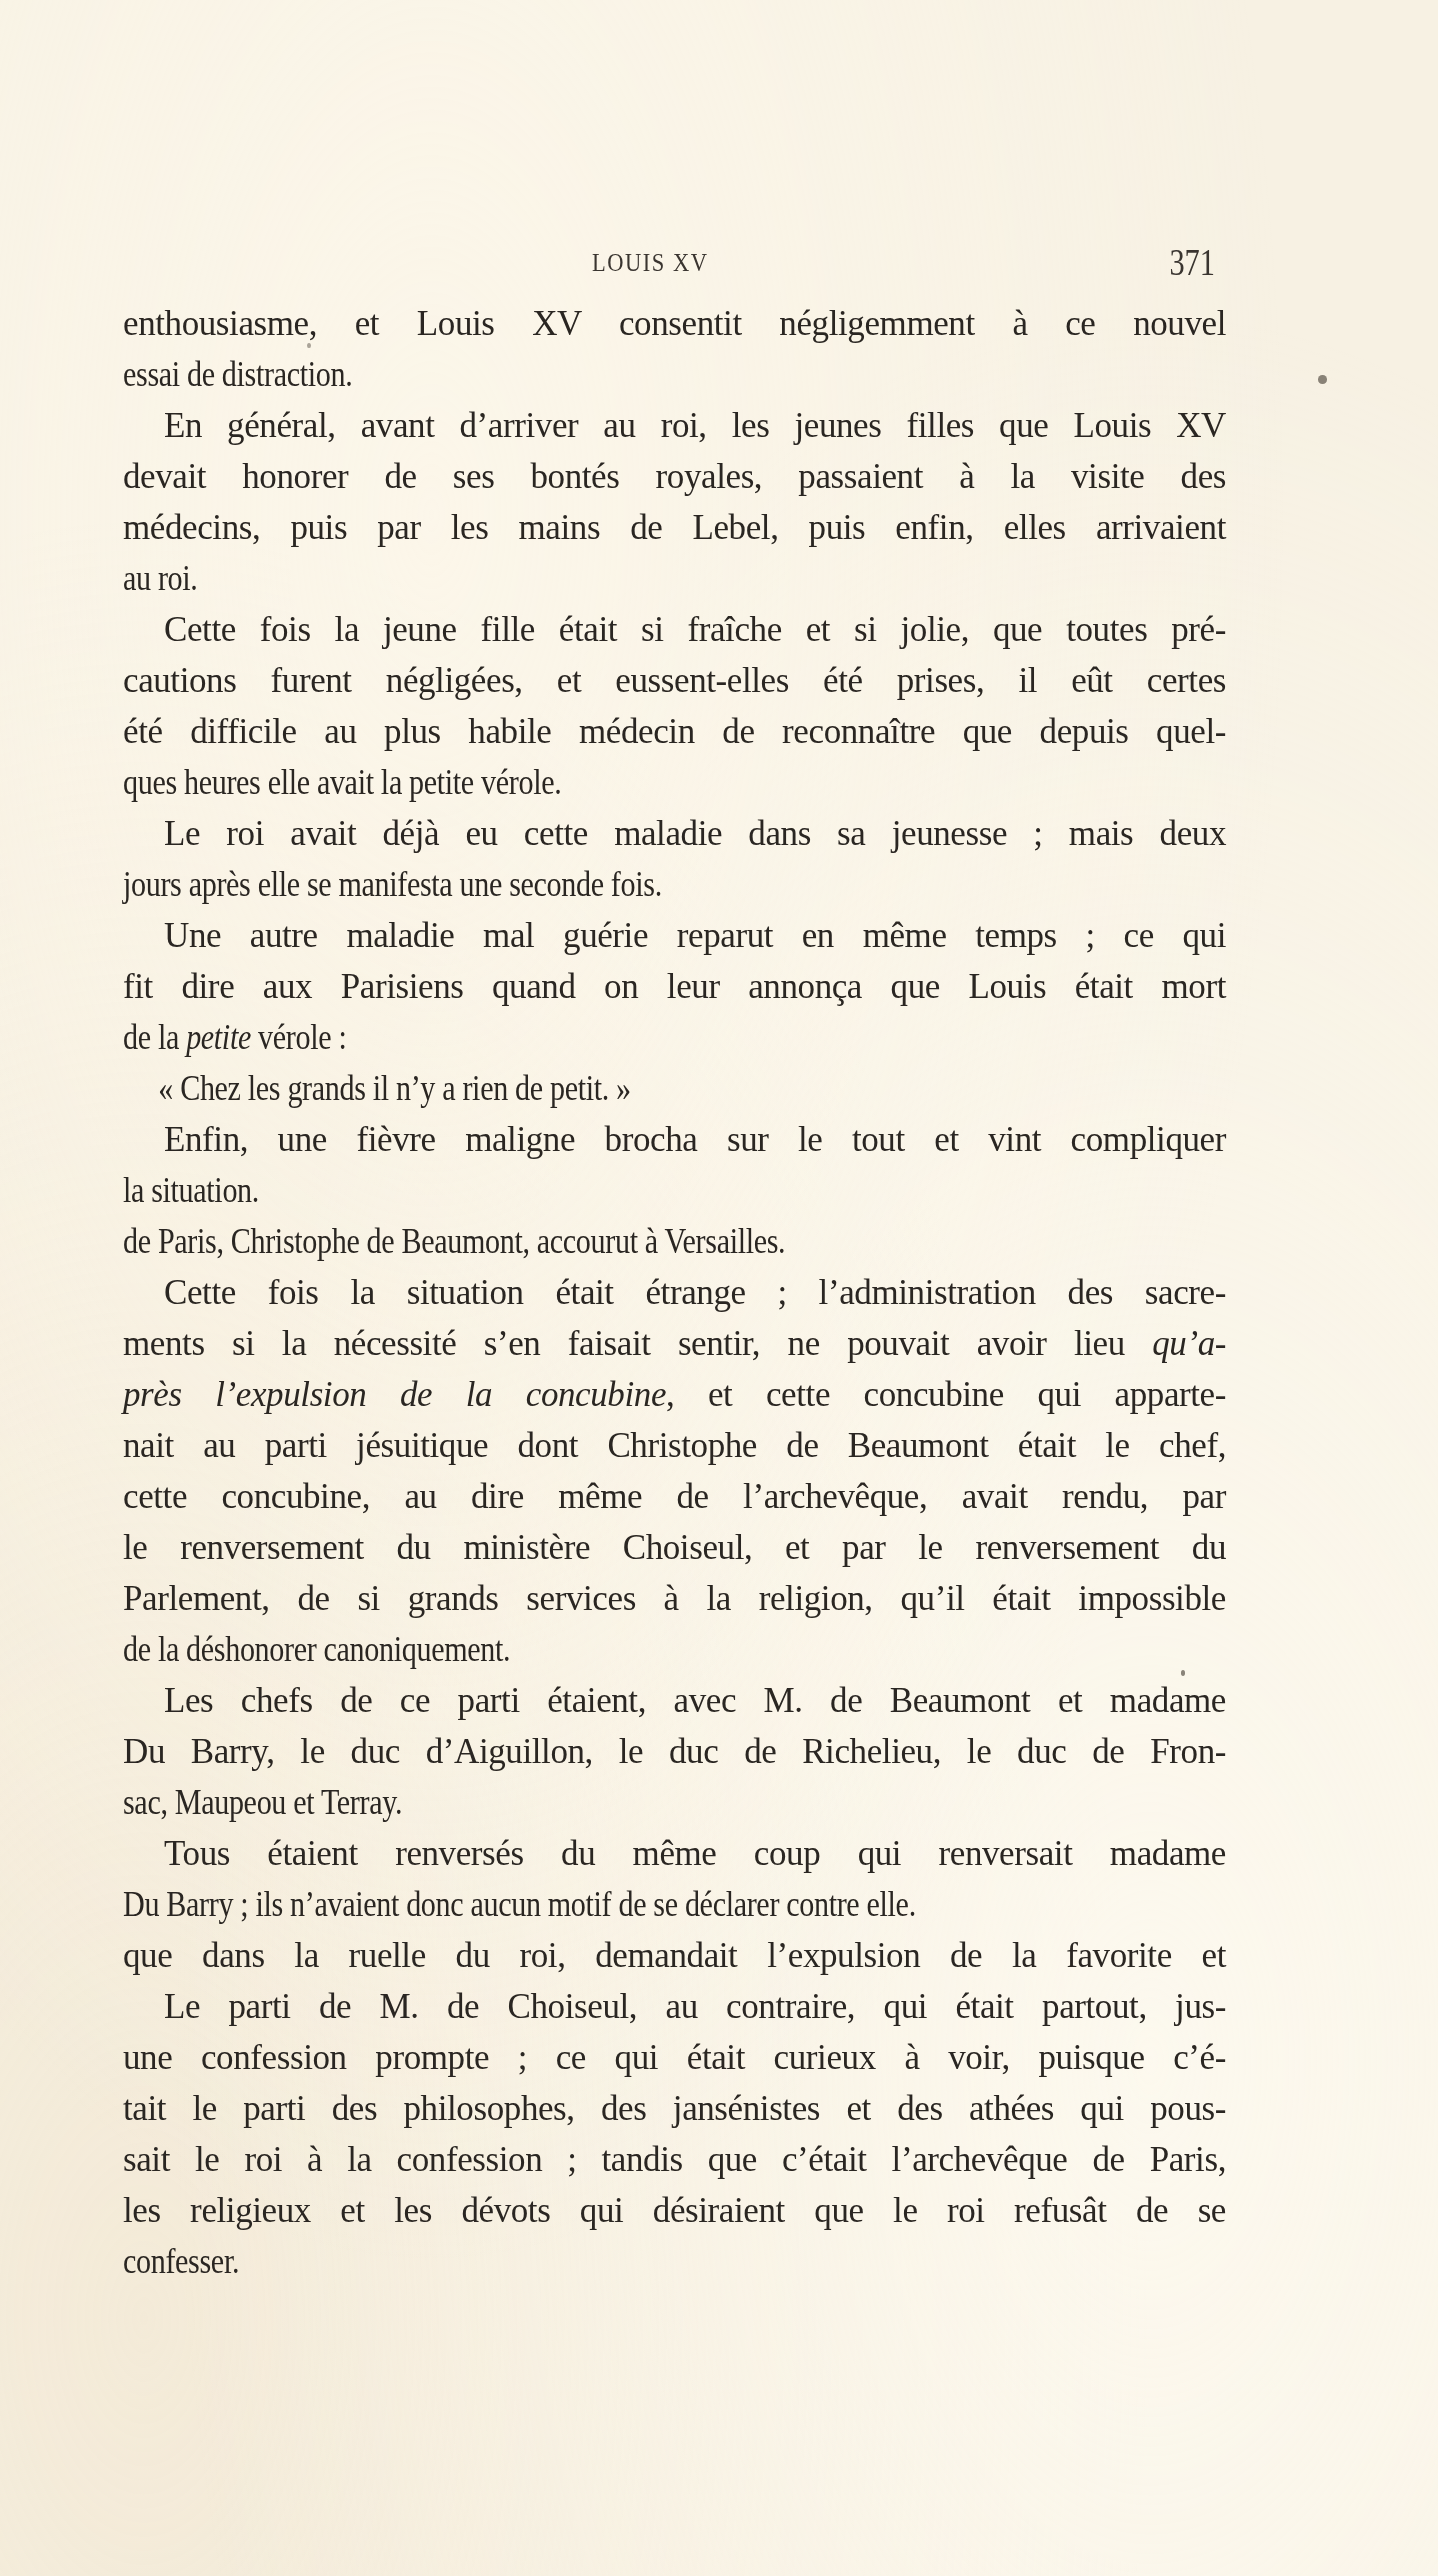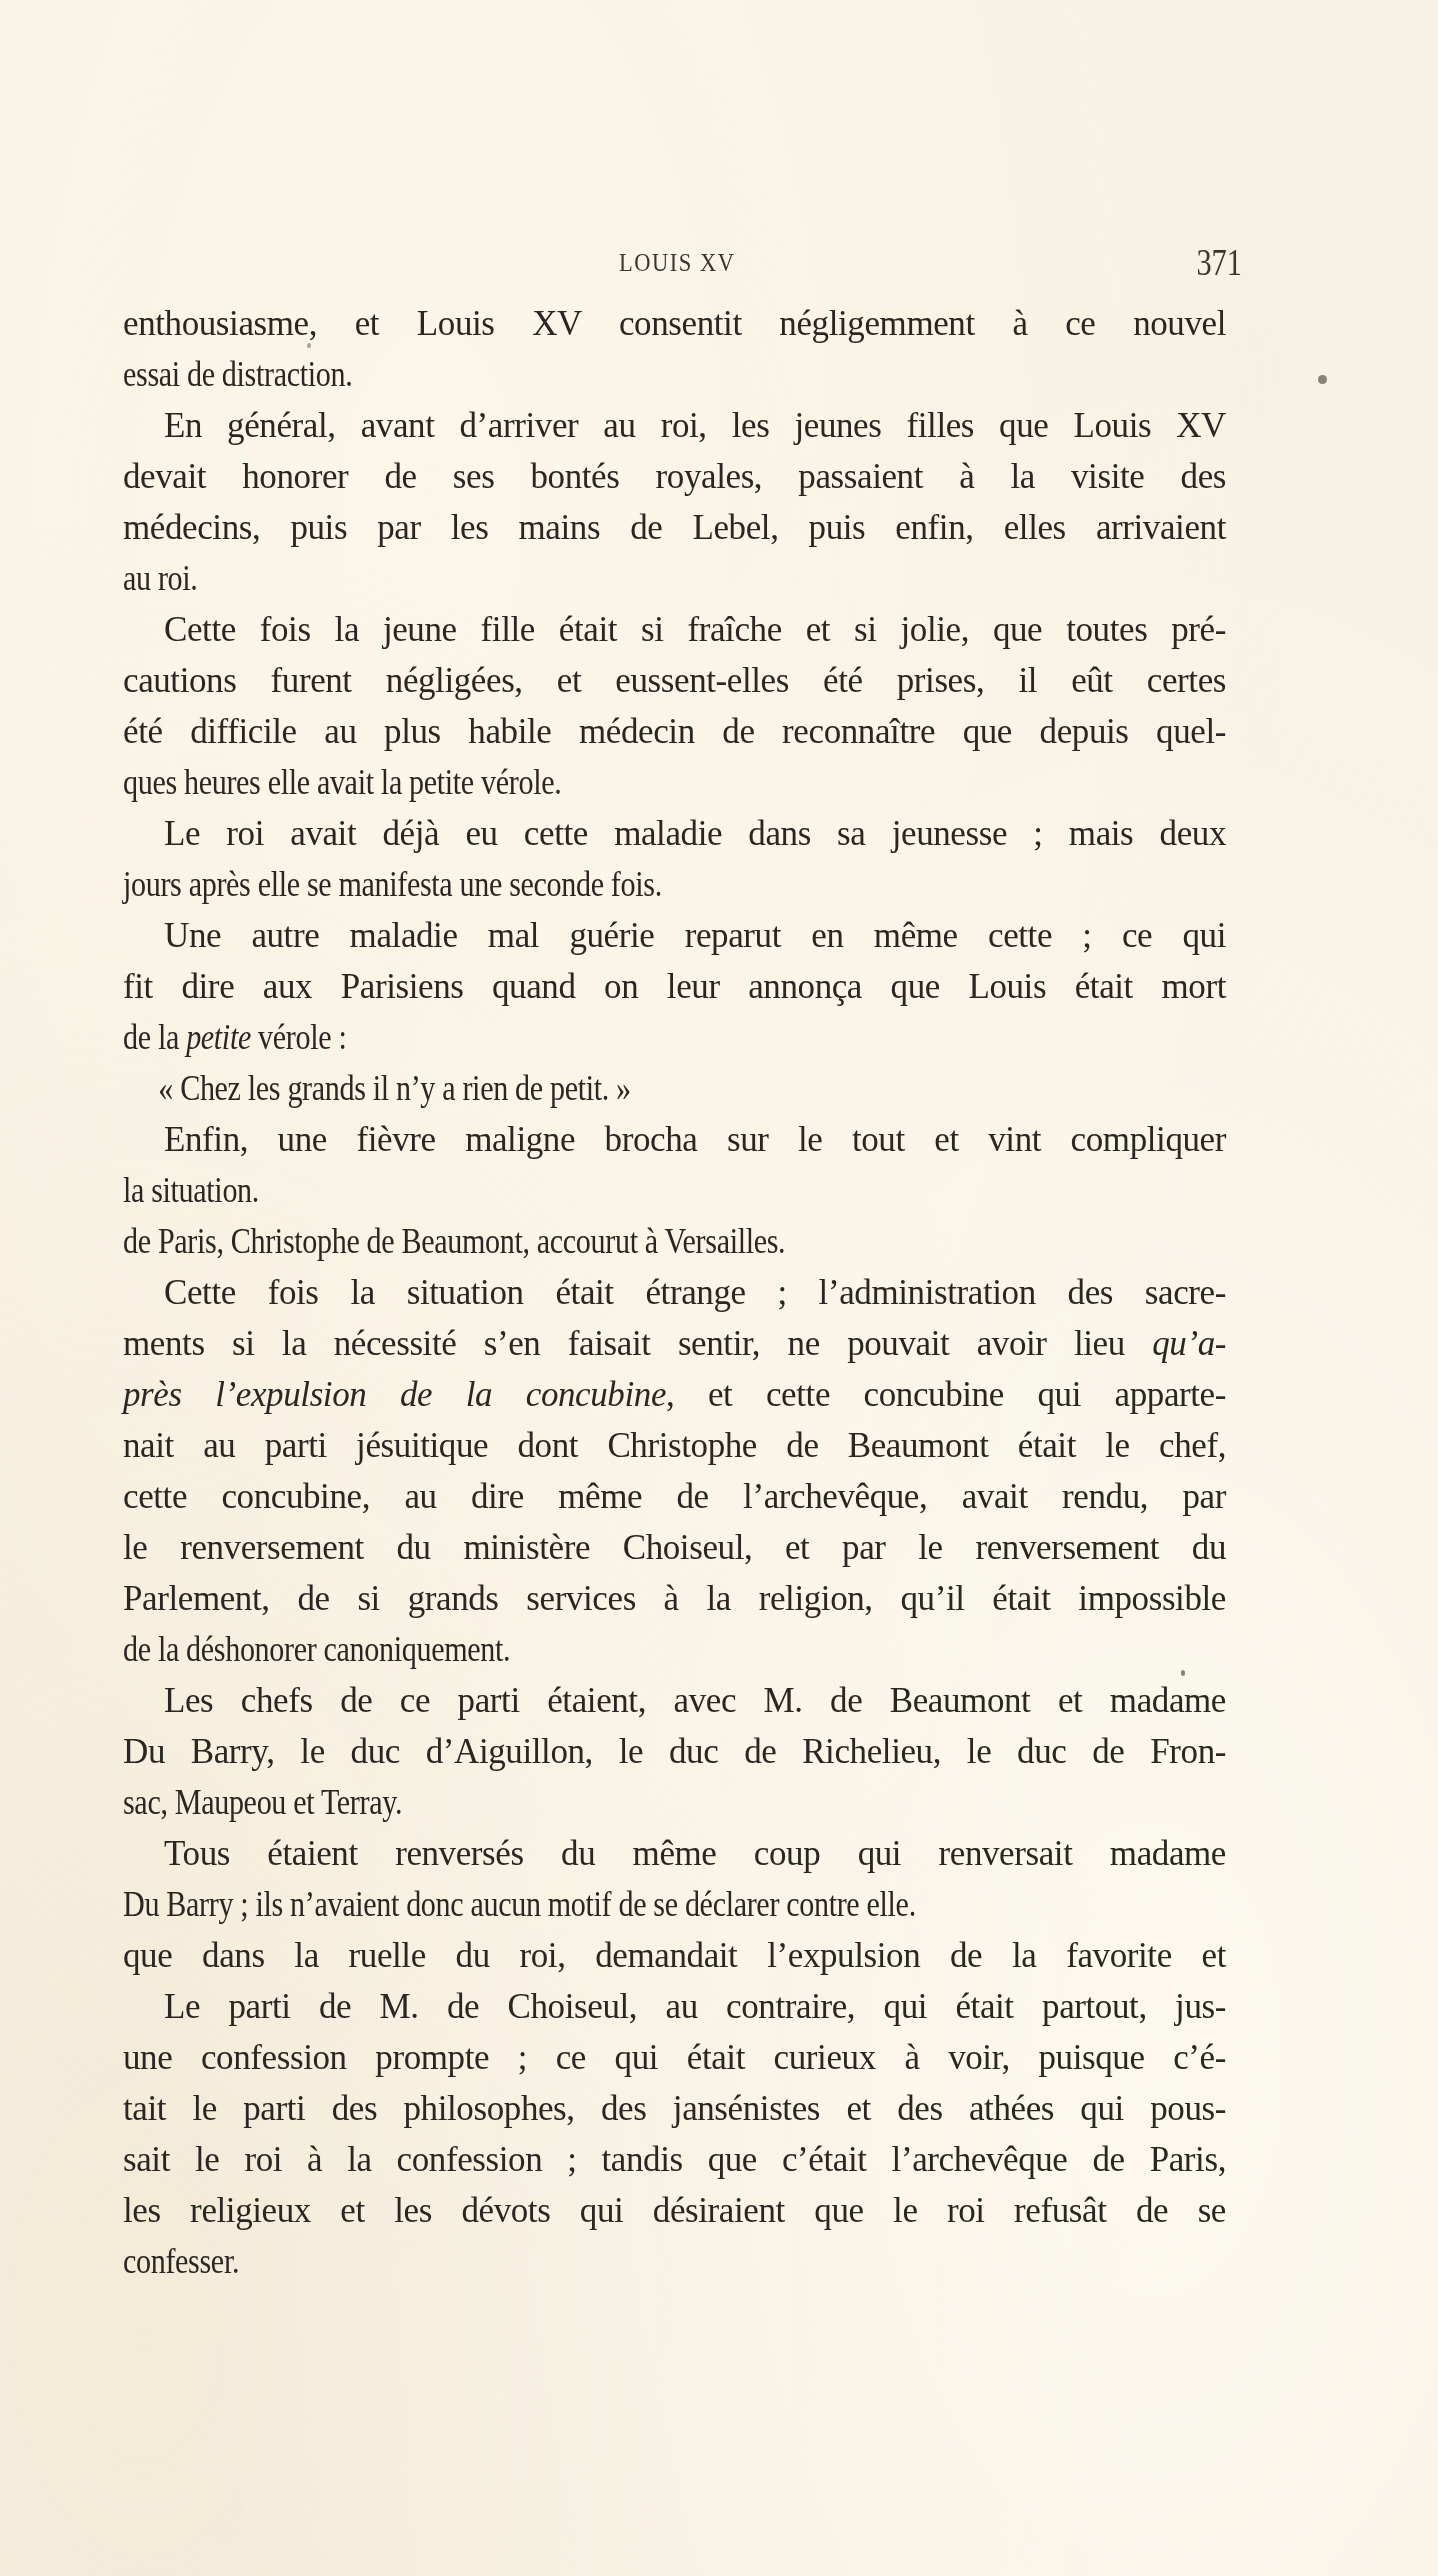--- a/index.html
+++ b/index.html
@@ -21,21 +21,21 @@
     }
     .page {
       position: absolute;
       left: 0; top: 0;
       width: 1439px;
       height: 2576px;
     }
     .running-header {
       position: absolute;
       top: 240px;
-      left: 136px;
+      left: 109px;
       width: 1106px;
       height: 52px;
       font-family: Liberation Serif, serif;
     }
     .header-title {
       position: absolute;
       left: 483px;
       top: 8.6px;
       font-size: 25px;
       letter-spacing: 1.7px;
@@ -102,21 +102,21 @@
       <div class="line indent"><span>En général, avant d’arriver au roi, les jeunes filles que Louis XV</span></div>
       <div class="line"><span>devait honorer de ses bontés royales, passaient à la visite des</span></div>
       <div class="line"><span>médecins, puis par les mains de Lebel, puis enfin, elles arrivaient</span></div>
       <div class="line last" style="transform: scaleX(0.86); width: 1282px;"><span>au roi.</span></div>
       <div class="line indent"><span>Cette fois la jeune fille était si fraîche et si jolie, que toutes pré-</span></div>
       <div class="line"><span>cautions furent négligées, et eussent-elles été prises, il eût certes</span></div>
       <div class="line"><span>été difficile au plus habile médecin de reconnaître que depuis quel-</span></div>
       <div class="line last" style="transform: scaleX(0.86); width: 1282px;"><span>ques heures elle avait la petite vérole.</span></div>
       <div class="line indent"><span>Le roi avait déjà eu cette maladie dans sa jeunesse ; mais deux</span></div>
       <div class="line last" style="transform: scaleX(0.86); width: 1282px;"><span>jours après elle se manifesta une seconde fois.</span></div>
-      <div class="line indent"><span>Une autre maladie mal guérie reparut en même cette ; ce qui</span></div>
+      <div class="line indent"><span>Une autre maladie mal guérie reparut en même temps ; ce qui</span></div>
       <div class="line"><span>fit dire aux Parisiens quand on leur annonça que Louis était mort</span></div>
       <div class="line last" style="transform: scaleX(0.86); width: 1282px;"><span>de la </span><em>petite</em><span> vérole :</span></div>
       <div class="line indent last" style="transform: scaleX(0.86); width: 1282px;"><span>« Chez les grands il n’y a rien de petit. »</span></div>
       <div class="line indent"><span>Enfin, une fièvre maligne brocha sur le tout et vint compliquer</span></div>
       <div class="line last" style="transform: scaleX(0.86); width: 1282px;"><span>la situation.</span></div>
       <div class="line last" style="transform: scaleX(0.86); width: 1282px;"><span>de Paris, Christophe de Beaumont, accourut à Versailles.</span></div>
       <div class="line indent"><span>Cette fois la situation était étrange ; l’administration des sacre-</span></div>
       <div class="line"><span>ments si la nécessité s’en faisait sentir, ne pouvait avoir lieu </span><em>qu’a-</em></div>
       <div class="line"><em>près l’expulsion de la concubine</em><span>, et cette concubine qui apparte-</span></div>
       <div class="line"><span>nait au parti jésuitique dont Christophe de Beaumont était le chef,</span></div>

